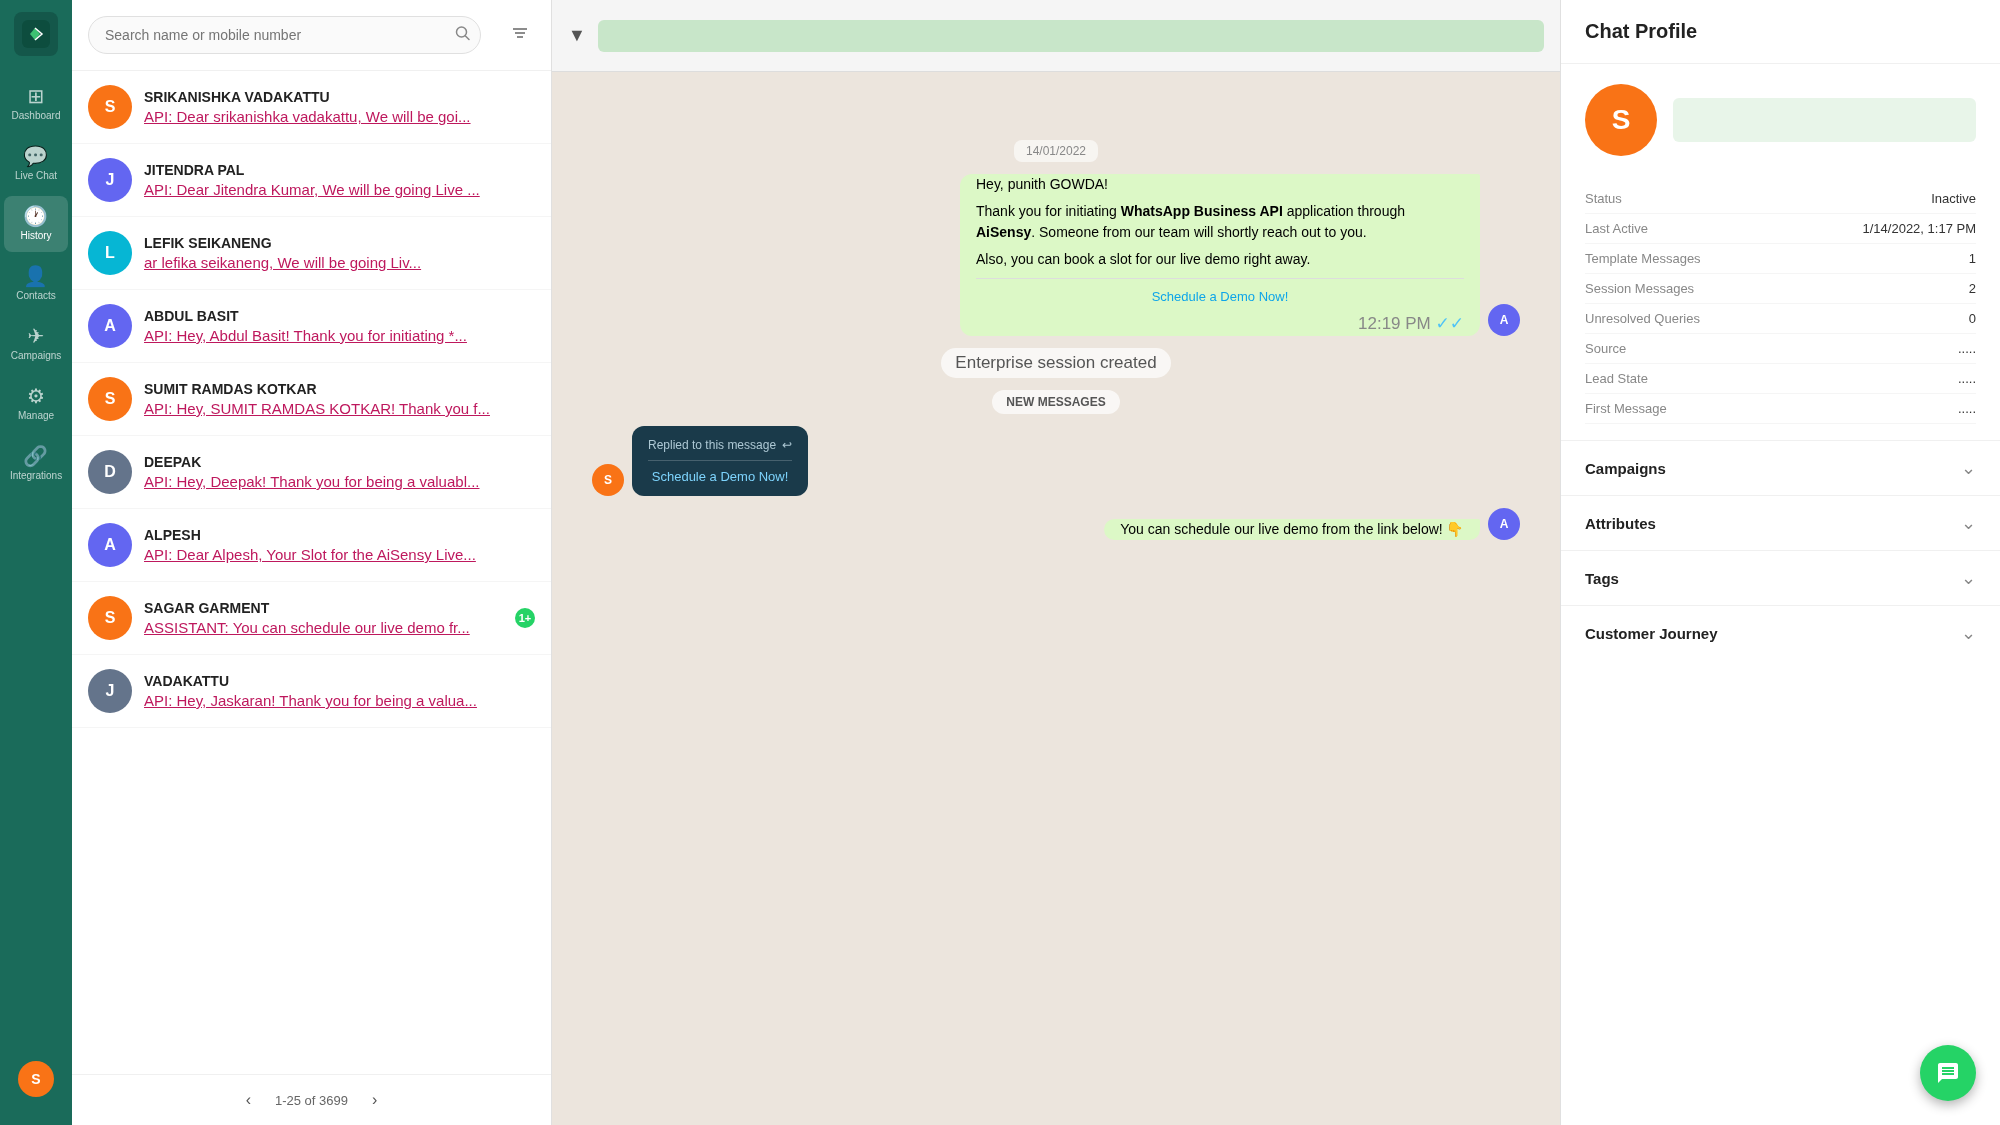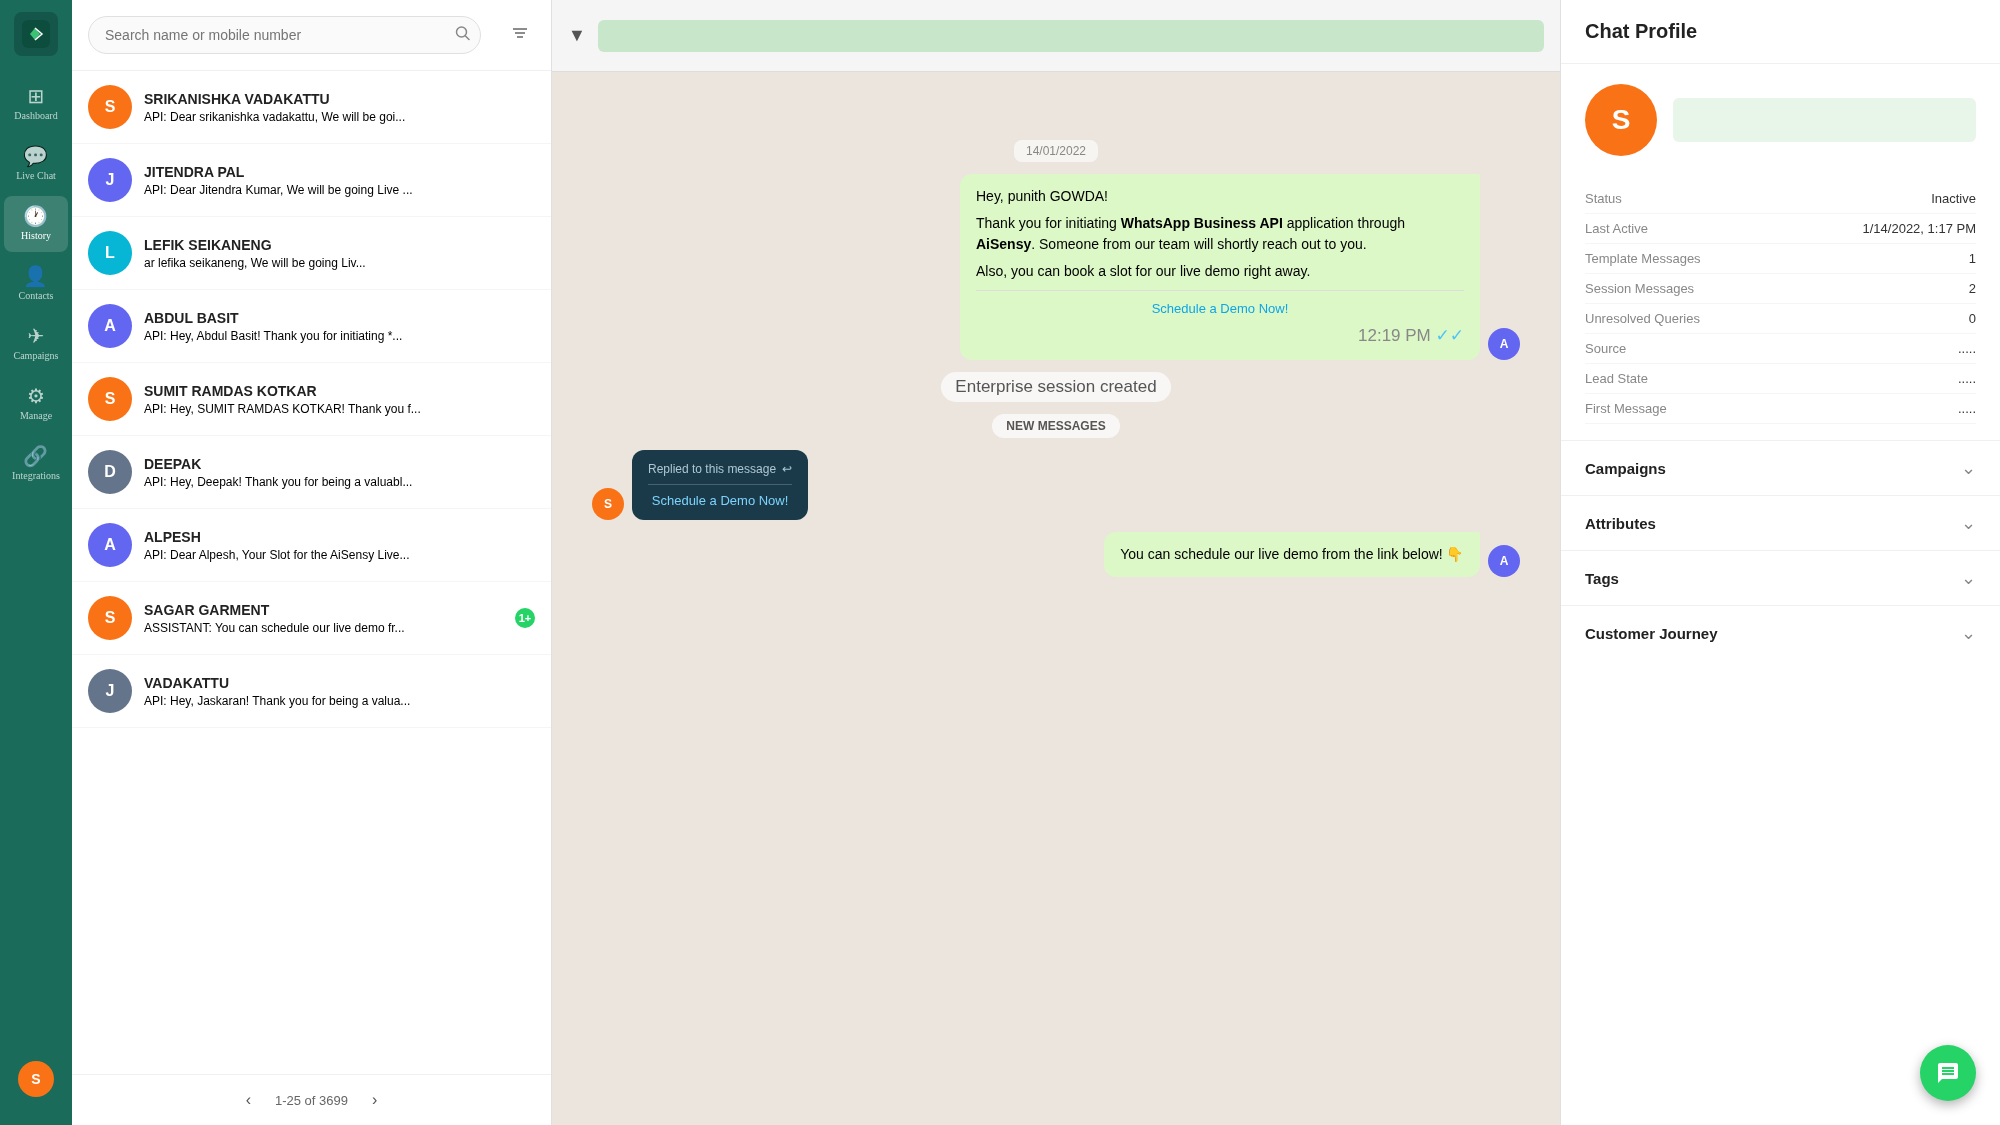--- a/index.html
+++ b/index.html
@@ -33,21 +33,21 @@
       align-items: center;
       gap: 4px;
       padding: 10px 6px;
       border-radius: 8px;
       cursor: pointer;
       width: 64px;
       color: rgba(255,255,255,0.7);
     }
     .nav-item.active { color: #fff; background: rgba(255,255,255,0.15); }
     .nav-item .nav-icon { font-size: 20px; line-height: 1; }
-    .nav-item .nav-label { font-size: 10px; text-align: center; line-height: 1.2; font-family: Liberation Serif, serif; }
+    .nav-item .nav-label { font-size: 10px; text-align: center; line-height: 1.2; }
     .nav-bottom { margin-top: auto; }
     .nav-avatar {
       width: 36px;
       height: 36px;
       border-radius: 50%;
       background: #f97316;
       display: flex;
       align-items: center;
       justify-content: center;
       color: white;
@@ -120,21 +120,21 @@
       display: flex;
       align-items: center;
       justify-content: center;
       color: white;
       font-weight: bold;
       font-size: 16px;
       flex-shrink: 0;
     }
     .contact-info { flex: 1; min-width: 0; }
     .contact-name { font-size: 14px; font-weight: 600; color: #222; margin-bottom: 3px; }
-    .contact-preview { font-size: 12px; color: #000000; white-space: nowrap; overflow: hidden; text-overflow: ellipsis; }
+    .contact-preview { font-size: 15px; color: #be185d; white-space: nowrap; overflow: hidden; text-overflow: ellipsis; text-decoration: underline; }
     .contact-badge {
       background: #25d366;
       color: white;
       border-radius: 50%;
       width: 20px;
       height: 20px;
       font-size: 11px;
       display: flex;
       align-items: center;
       justify-content: center;
@@ -199,21 +199,21 @@
       text-align: center;
       color: #888;
       font-size: 12px;
       background: rgba(255,255,255,0.6);
       padding: 4px 12px;
       border-radius: 8px;
       align-self: center;
     }
     .msg-bubble {
       max-width: 520px;
-      padding: 12px 16px;
+      padding: 0 16px;
       border-radius: 12px;
       font-size: 14px;
       line-height: 1.5;
       position: relative;
     }
     .msg-outgoing {
       background: #dcf8c6;
       align-self: flex-end;
       border-top-right-radius: 2px;
     }

